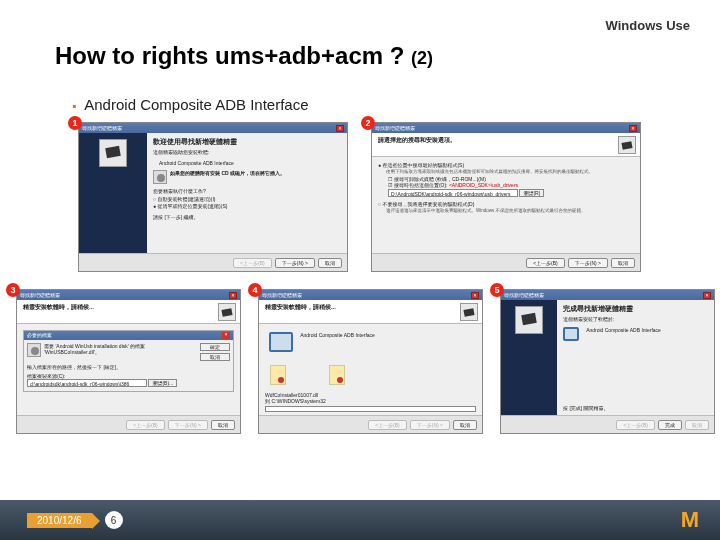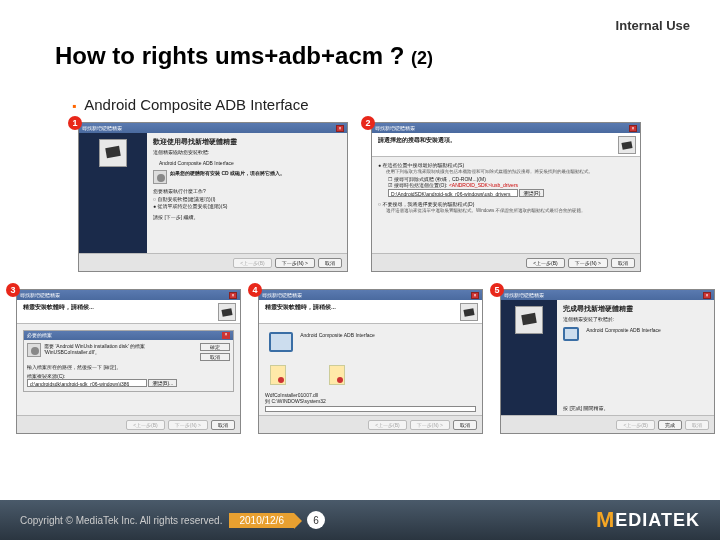--- a/index.html
+++ b/index.html
@@ -295,21 +295,21 @@
     align-items:center;
   }
   .logo .m {
     color:#f5a623;
     font-size:22px;
   }
 </style>
 </head>
 <body>
 
-<div class="classification">Internal Use</div>
+<div class="classification">Windows Use</div>
 
 <div class="slide-title">
   <span>How to rights ums+adb+acm ?</span>
   <span class="sub">(2)</span>
 </div>
 
 <div class="bullet">Android Composite ADB Interface</div>
 
 <div class="num-badge" style="top:116px;left:68px;">1</div>
 <div class="shot" style="top:122px;left:78px;width:270px;height:150px;">
@@ -467,20 +467,18 @@
     </div>
   </div>
   <div class="btnrow">
     <span class="btn disabled">&lt;上一步(B)</span>
     <span class="btn">完成</span>
     <span class="btn disabled">取消</span>
   </div>
 </div>
 
 <div class="footer">
-  <span>Copyright © MediaTek Inc. All rights reserved.</span>
   <span class="date">2010/12/6</span>
   <span class="pg">6</span>
   <span class="logo">
     <span class="m">M</span>
-      <span>EDIATEK</span>
   </span>
 </div>
 
 </body></html>

